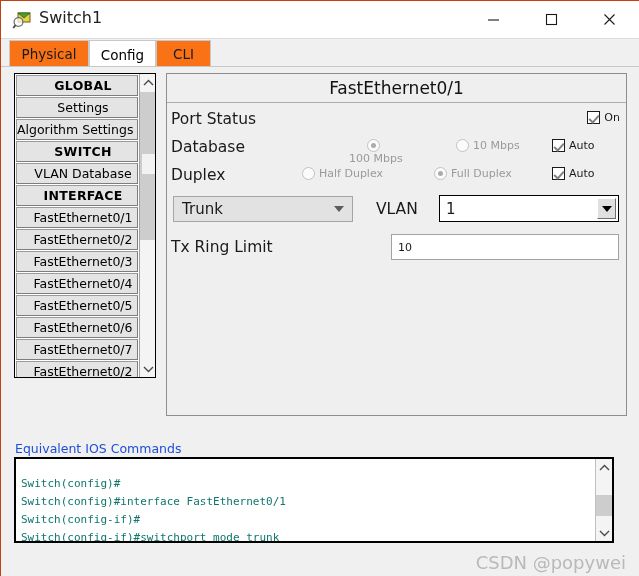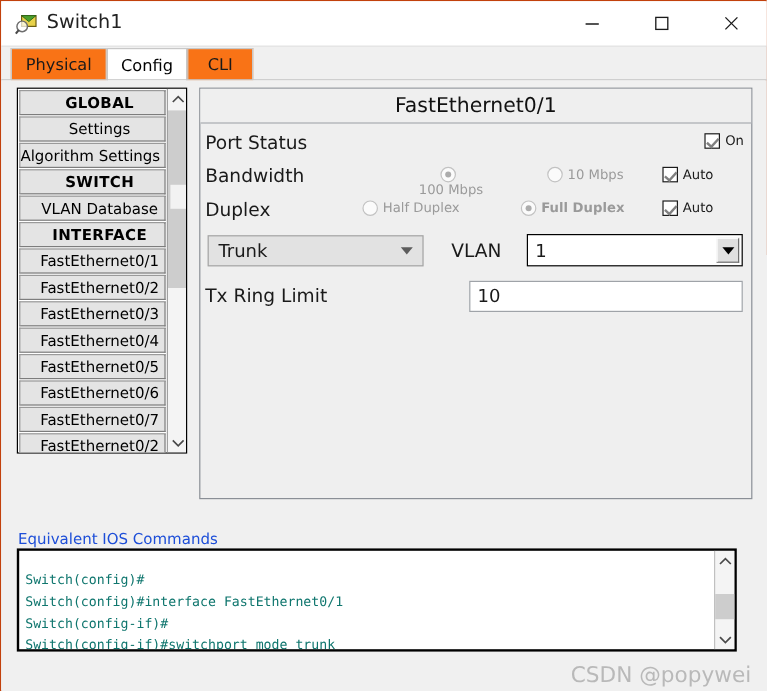--- a/index.html
+++ b/index.html
@@ -228,21 +228,21 @@
     border-right: 5px solid transparent;
     border-top: 6px solid #000000;
     display:block;
   }
   .textfield {
     position: absolute;
     background: #ffffff;
     border: 1px solid #9fa3a8;
     box-sizing: border-box;
     display:flex; align-items:center;
-    font-size: 15px; color: #1a1a1a;
+    font-size: 11px; color: #1a1a1a;
   }
   .textfield span { margin-left: 6px; }
 
   
   .ios-label {
     position: absolute; left: 14px; top: 374px;
     font-size: 12.5px; color: #1d4ed8;
   }
   .console {
     position: absolute; left: 13px; top: 390px;
@@ -399,42 +399,42 @@
 
         <div class="row" style="top:4px; height:26px;">
           <span class="rlabel" style="top:3px;">Port Status</span>
           <span class="ctl" style="right:6px; top:4px; left:auto;">
             <span class="cbox on"></span>
             <span class="ctl-text">On</span>
           </span>
         </div>
 
         <div class="row" style="top:32px; height:26px;">
-          <span class="rlabel" style="top:3px;">Bandwidth</span>
+          <span class="rlabel" style="top:3px;">Database</span>
           <span class="ctl" style="left:178px; top:4px;flex-direction:column;">
             <span class="radio sel"></span>
             <span class="ctl-text dim">100 Mbps</span>
           </span>
           <span class="ctl" style="left:289px; top:4px;">
             <span class="radio"></span>
             <span class="ctl-text dim">10 Mbps</span>
           </span>
           <span class="ctl" style="left:385px; top:4px;">
             <span class="cbox on"></span>
             <span class="ctl-text">Auto</span>
           </span>
         </div>
 
         <div class="row" style="top:60px; height:26px;">
           <span class="rlabel" style="top:3px;">Duplex</span>
           <span class="ctl" style="left:135px; top:4px;">
             <span class="radio"></span>
             <span class="ctl-text dim">Half Duplex</span>
           </span>
-          <span class="ctl" style="left:267px; top:4px;font-weight:bold;">
+          <span class="ctl" style="left:267px; top:4px;">
             <span class="radio sel"></span>
             <span class="ctl-text dim">Full Duplex</span>
           </span>
           <span class="ctl" style="left:385px; top:4px;">
             <span class="cbox on"></span>
             <span class="ctl-text">Auto</span>
           </span>
         </div>
 
         <div class="row" style="top:93px; height:30px;">

